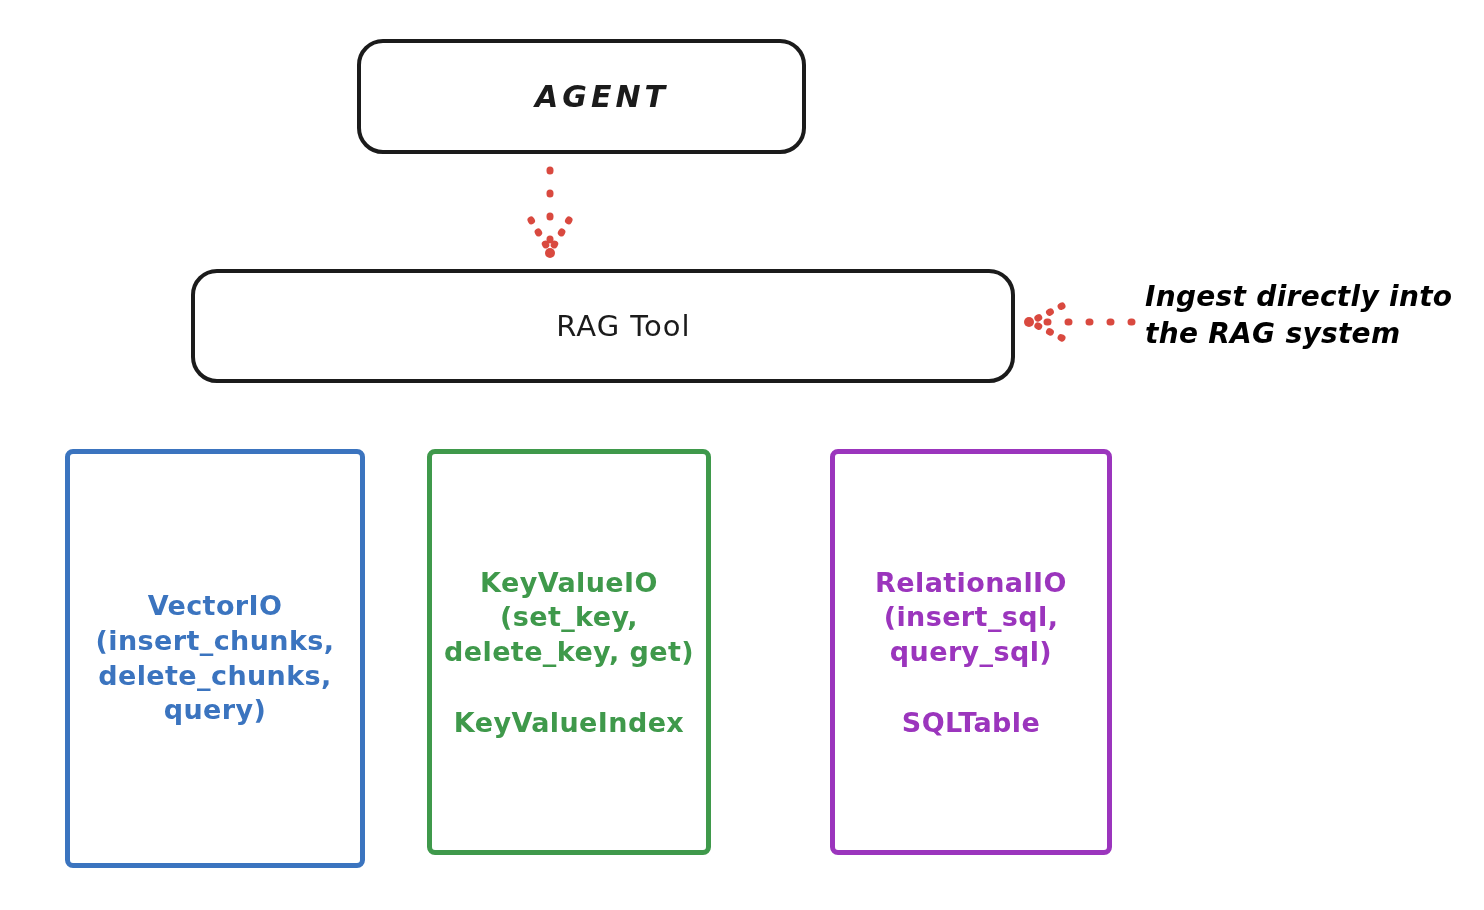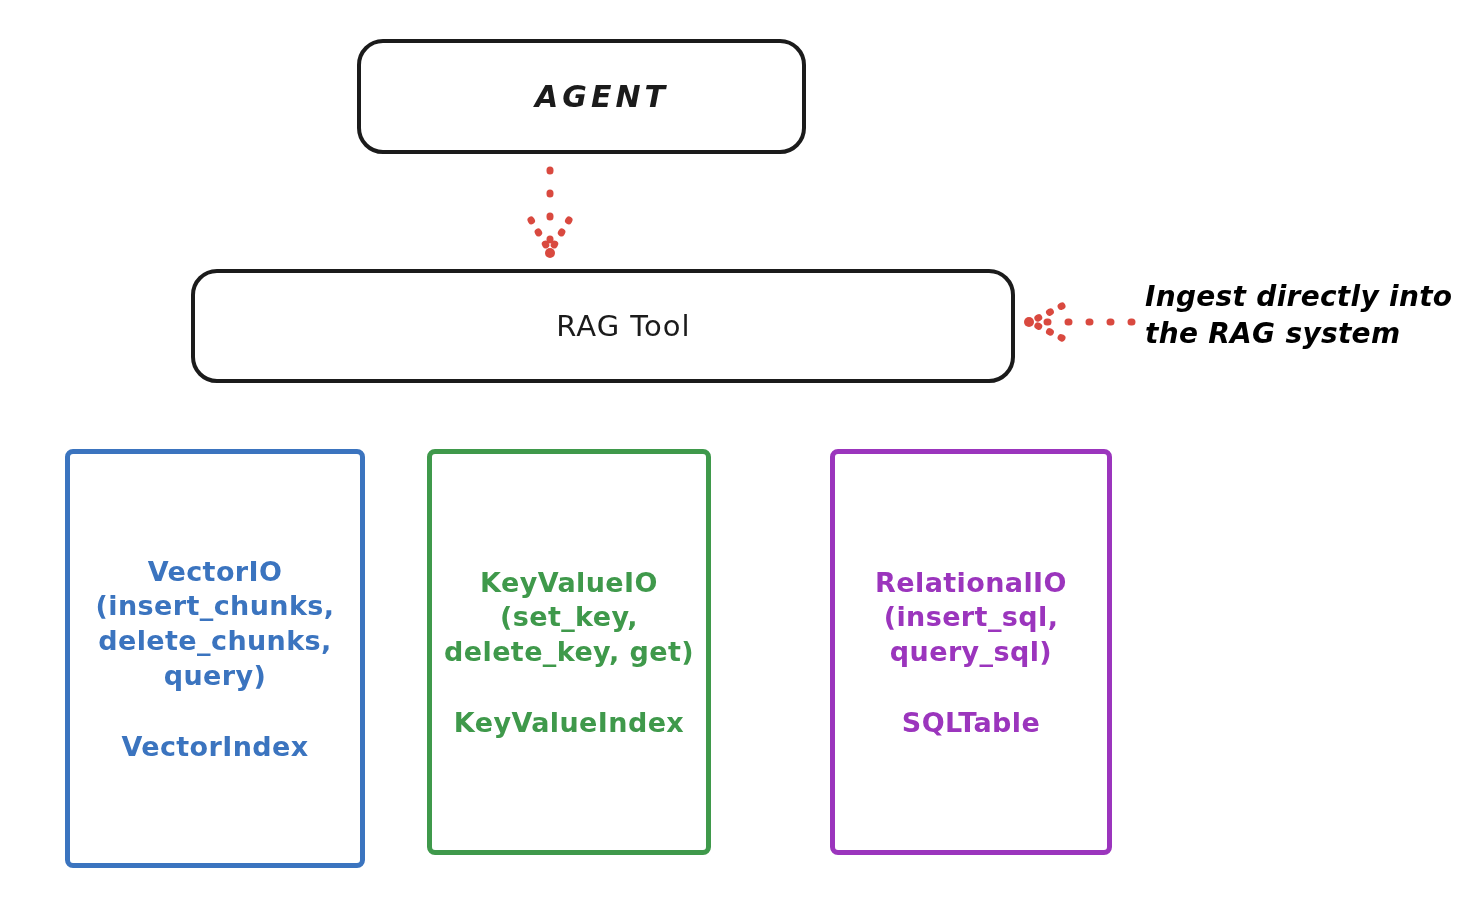--- a/index.html
+++ b/index.html
@@ -174,21 +174,20 @@
 
   <div class="node black-box" id="ragtool-node">
     <div class="node-label">RAG Tool</div>
   </div>
 
   <div class="node provider-box" id="vector-node">
     <div class="provider-title">VectorIO
 (insert_chunks,
 delete_chunks,
 query)</div>
-    <div class="provider-index">VectorIndex</div>
   </div>
 
   <div class="node provider-box" id="keyvalue-node">
     <div class="provider-title">KeyValueIO
 (set_key,
 delete_key, get)</div>
     <div class="provider-index">KeyValueIndex</div>
   </div>
 
   <div class="node provider-box" id="relational-node">

